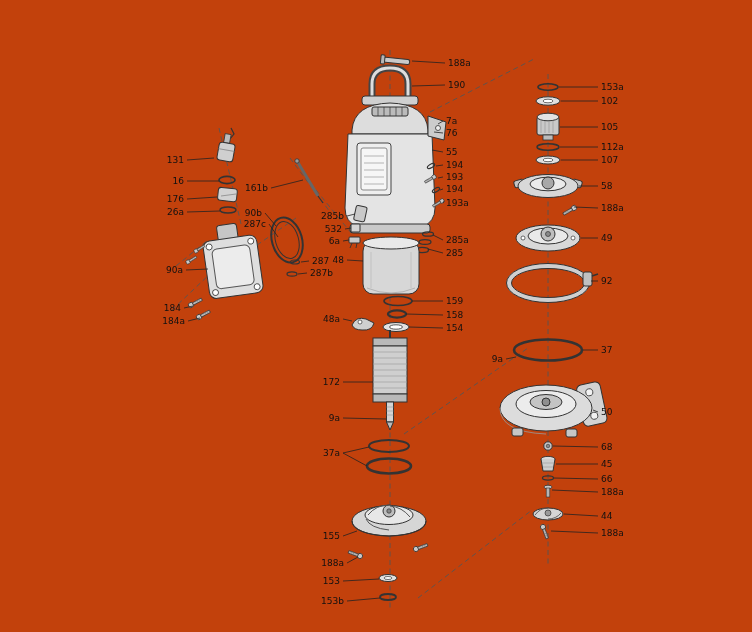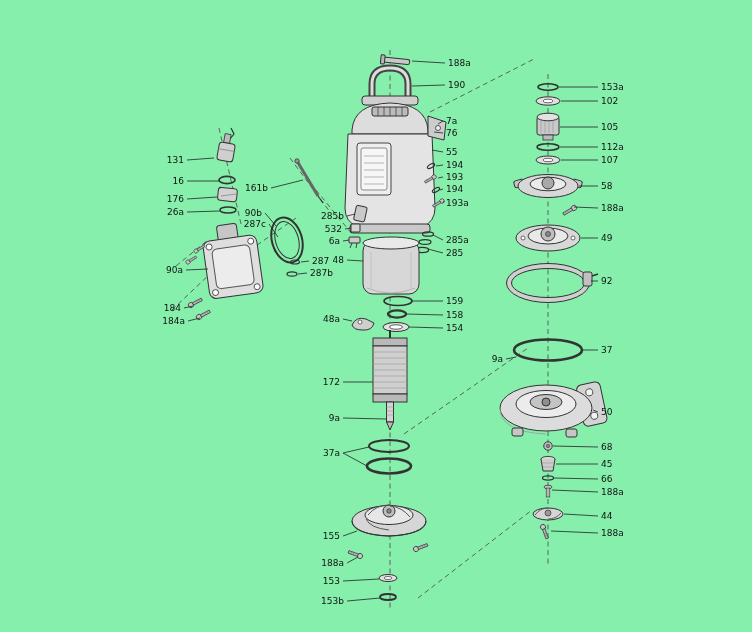--- a/index.html
+++ b/index.html
@@ -1,17 +1,17 @@
 <!DOCTYPE html>
 <html><head>
 <meta charset="utf-8">
 <style>
   html,body{margin:0;padding:0;background:#fff;}
   .canvas{
-    position:relative;width:752px;height:632px;background:#86efac;
+    position:relative;width:752px;height:632px;background:#c2410c;
     font-family:"DejaVu Sans", sans-serif;overflow:hidden;
   }
   svg{position:absolute;left:0;top:0;}
   .axis line{stroke:#555;stroke-width:0.9;stroke-dasharray:5 3.5;}
   .leader{stroke:#222;stroke-width:0.8;}
   .callout-text{font-size:9px;fill:#111;font-family:"DejaVu Sans", sans-serif;}
   .thin{stroke:#333;stroke-width:0.7;}
 </style>
 </head>
 <body>

